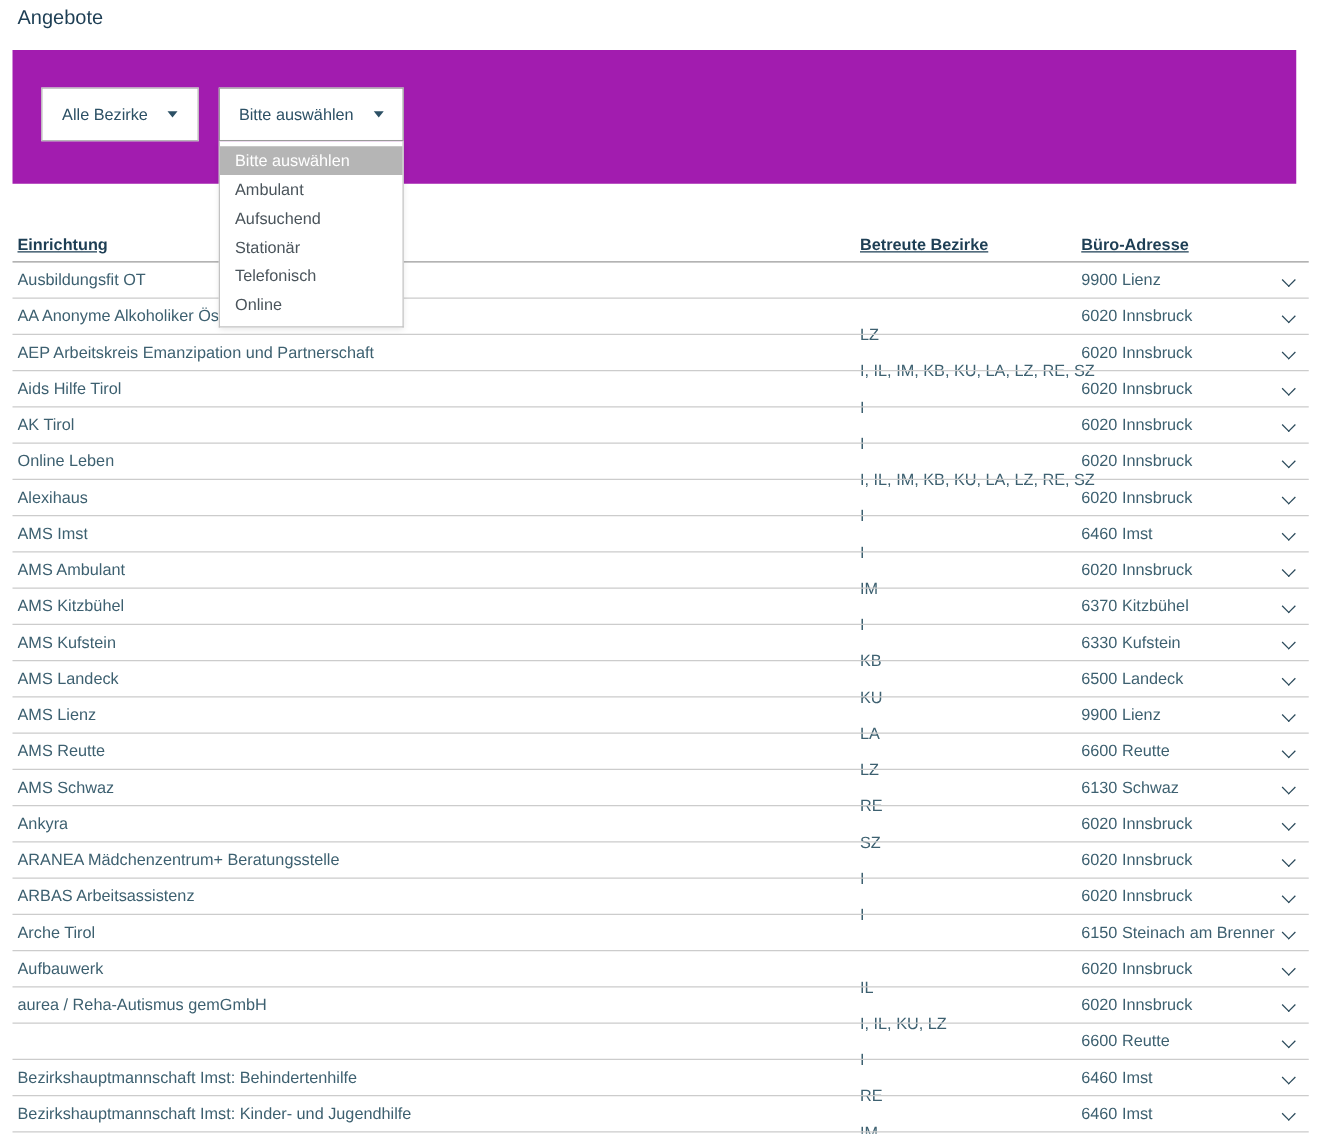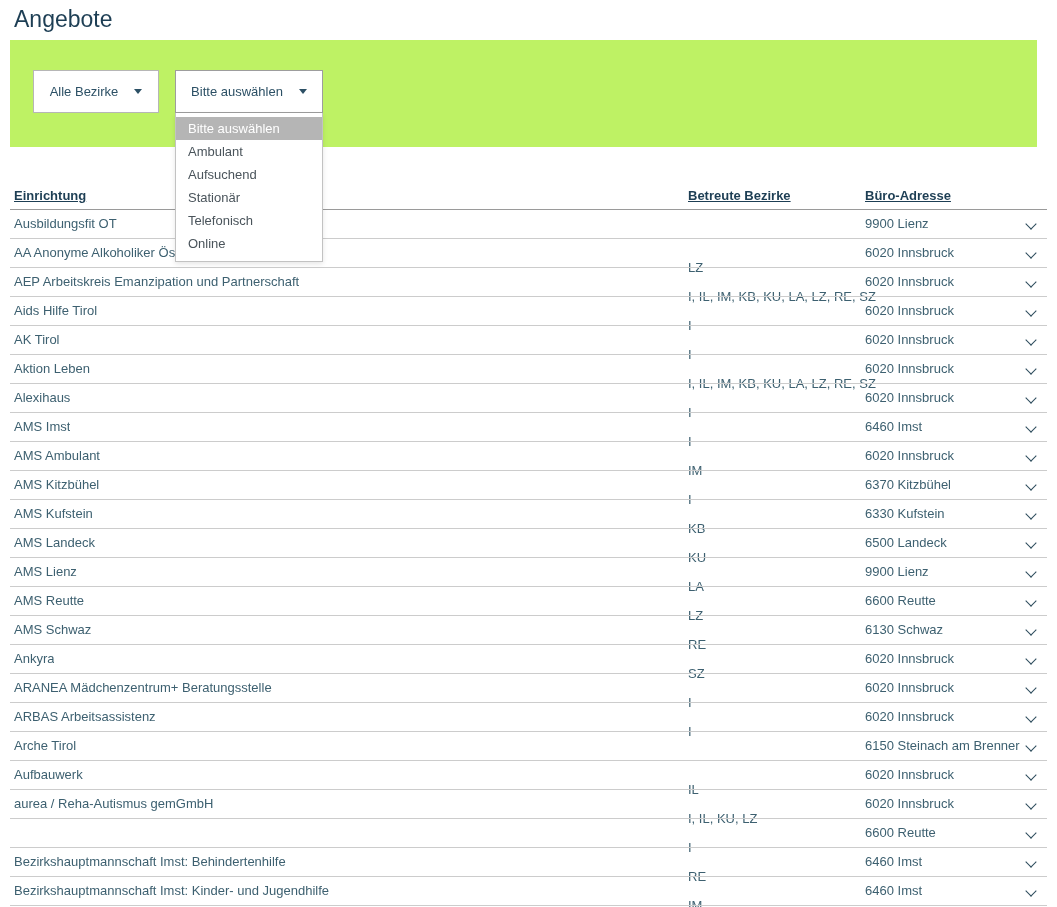--- a/index.html
+++ b/index.html
@@ -5,26 +5,26 @@
   html,body{margin:0;padding:0;}
   body{
     width:1057px;height:907px;position:relative;overflow:hidden;
     background:#ffffff;
     font-family:"Liberation Sans", sans-serif;
     color:#3d6070;
   }
   
   .page-title{
     position:absolute;left:14px;top:6px;
-    font-size:23px;color:#1d3e54;font-weight:400;
+    font-size:16px;color:#1d3e54;font-weight:400;
   }
   
   .filter-bar{
     position:absolute;left:10px;top:40px;width:1027px;height:107px;
-    background:#bef264;
+    background:#a21caf;
   }
   .select{
     position:absolute;top:30px;height:43px;box-sizing:border-box;
     background:#ffffff;border:1px solid #b6b6b6;
     display:flex;align-items:center;justify-content:center;gap:16px;
     font-size:13px;color:#2c5065;cursor:pointer;
   }
   .select.district{left:23px;width:126px;}
   .select.type{left:165px;width:148px;border-color:#9d9d9d;}
   .caret{
@@ -127,21 +127,21 @@
   </div>
 
   <div class="row">
     <span class="c1">AK Tirol</span>
     <span class="c2">I, IL, IM, KB, KU, LA, LZ, RE, SZ</span>
     <span class="c3">6020 Innsbruck</span>
     <i class="chev"></i>
   </div>
 
   <div class="row">
-    <span class="c1">Aktion Leben</span>
+    <span class="c1">Online Leben</span>
     <span class="c2">I</span>
     <span class="c3">6020 Innsbruck</span>
     <i class="chev"></i>
   </div>
 
   <div class="row">
     <span class="c1">Alexihaus</span>
     <span class="c2">I</span>
     <span class="c3">6020 Innsbruck</span>
     <i class="chev"></i>

